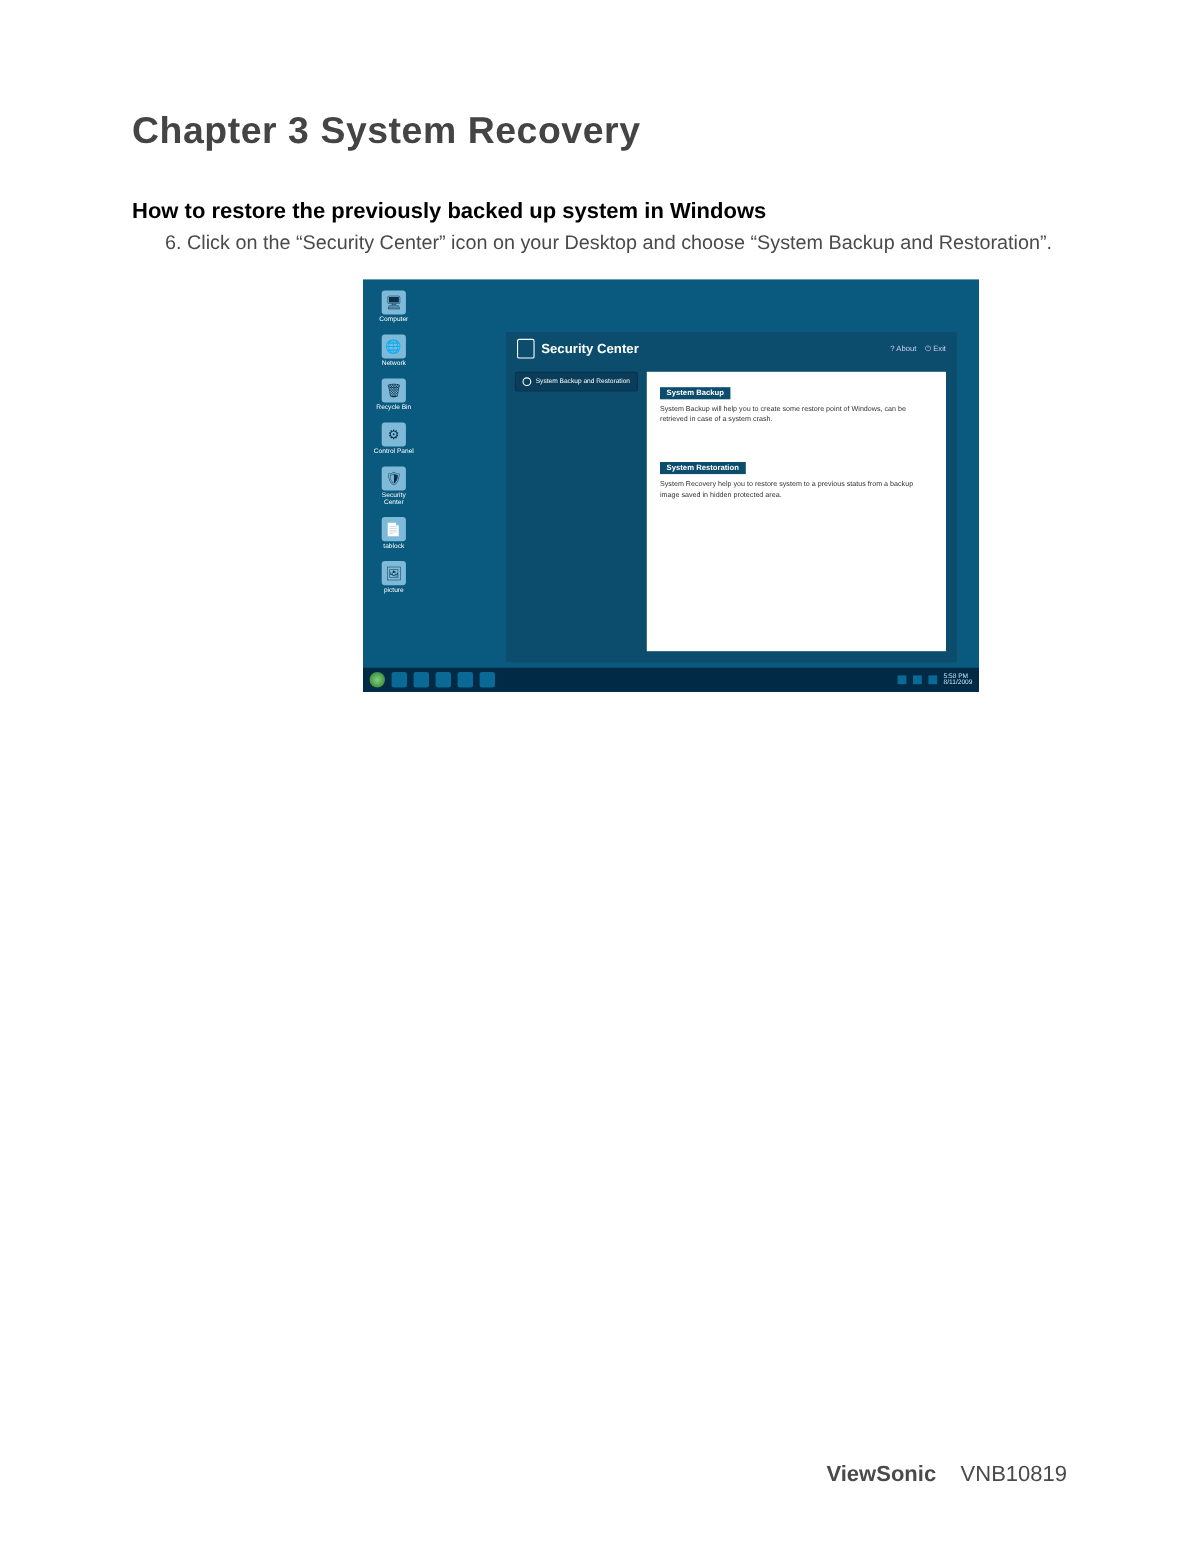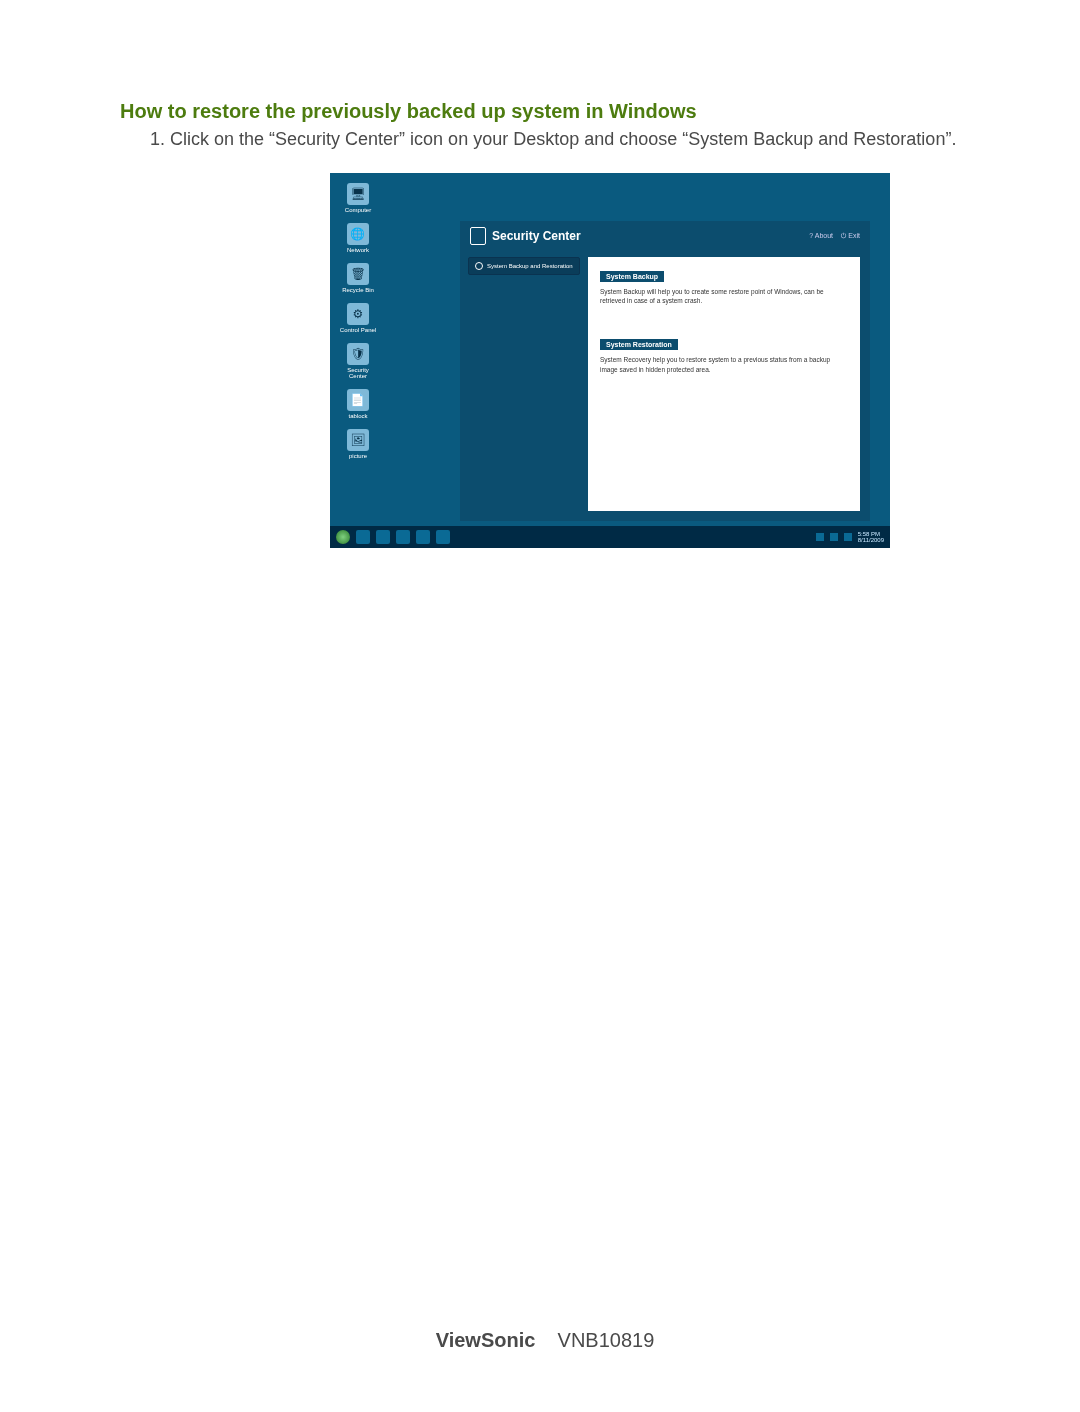--- a/index.html
+++ b/index.html
@@ -1,21 +1,21 @@
 <!DOCTYPE html>
 <html><head>
 <meta charset="utf-8">
 <style>
   html,body{margin:0;padding:0;background:#fff;font-family:Verdana,Arial,sans-serif;color:#444}
   .page{width:1080px;height:1412px;position:relative;box-sizing:border-box;padding:100px 110px 0 120px}
   h1{font-size:34px;font-weight:bold;margin:0 0 42px 0;color:#444;letter-spacing:.5px}
-  h2{font-size:20px;font-weight:bold;margin:0 0 4px 0;color:#4d7c0f}
+  h2{font-size:20px;font-weight:bold;margin:0 0 4px 0;color:#000000}
   .body-text{font-size:18px;line-height:1.35;margin:0 0 20px 0;color:#4a4a4a;padding-left:30px}
   .step{font-size:18px;line-height:1.35;margin:0 0 22px 0;color:#4a4a4a;padding-left:30px}
-  .footer{position:absolute;left:120px;right:110px;bottom:60px;display:flex;justify-content:center;font-size:20px;color:#4a4a4a}
+  .footer{position:absolute;left:120px;right:110px;bottom:60px;display:flex;justify-content:flex-end;font-size:20px;color:#4a4a4a}
   .footer .brand{font-weight:bold}
   
   .shot{width:560px;height:375px;margin:18px auto 0 210px;background:#0a5a7f;position:relative;font-family:Arial,sans-serif}
   .desk-icons{position:absolute;left:8px;top:10px;width:60px}
   .di{width:40px;text-align:center;margin-bottom:10px}
   .di .ic{width:22px;height:22px;margin:0 auto 2px;background:#7fb9d8;display:flex;align-items:center;justify-content:center;font-size:12px;color:#08324a;border-radius:3px}
   .di .lbl{font-size:6px;color:#fff}
   .panel{position:absolute;left:130px;top:48px;right:20px;background:#0c4d6e}
   .panel-hdr{display:flex;align-items:center;justify-content:space-between;padding:6px 10px;color:#fff}
   .panel-hdr .l{display:flex;align-items:center;gap:6px}
@@ -33,22 +33,23 @@
   .taskbar .tl{display:flex;gap:6px}
   .taskbar .ti{width:14px;height:14px;background:#0a6a95;border-radius:2px}
   .taskbar .start{background:radial-gradient(circle,#7fd07f,#2a7a2a);border-radius:50%}
   .taskbar .tr{font-size:6px;color:#c7e8ff;display:flex;align-items:center;gap:6px}
   .taskbar .tray-ic{width:8px;height:8px;background:#0a6a95}
 </style>
 </head>
 <body>
 
 <div class="page">
+  <h1>Chapter 3 System Recovery</h1>
   <h2>How to restore the previously backed up system in Windows</h2>
-  <p class="step">1. Click on the “Security Center” icon on your Desktop and choose “System Backup and Restoration”.</p>
+  <p class="step">6. Click on the “Security Center” icon on your Desktop and choose “System Backup and Restoration”.</p>
 
   <div class="shot">
     <div class="desk-icons">
       <div class="di">
           <div class="ic">🖥</div>
           <div class="lbl">Computer</div>
         </div>
       <div class="di">
           <div class="ic">🌐</div>
           <div class="lbl">Network</div>

